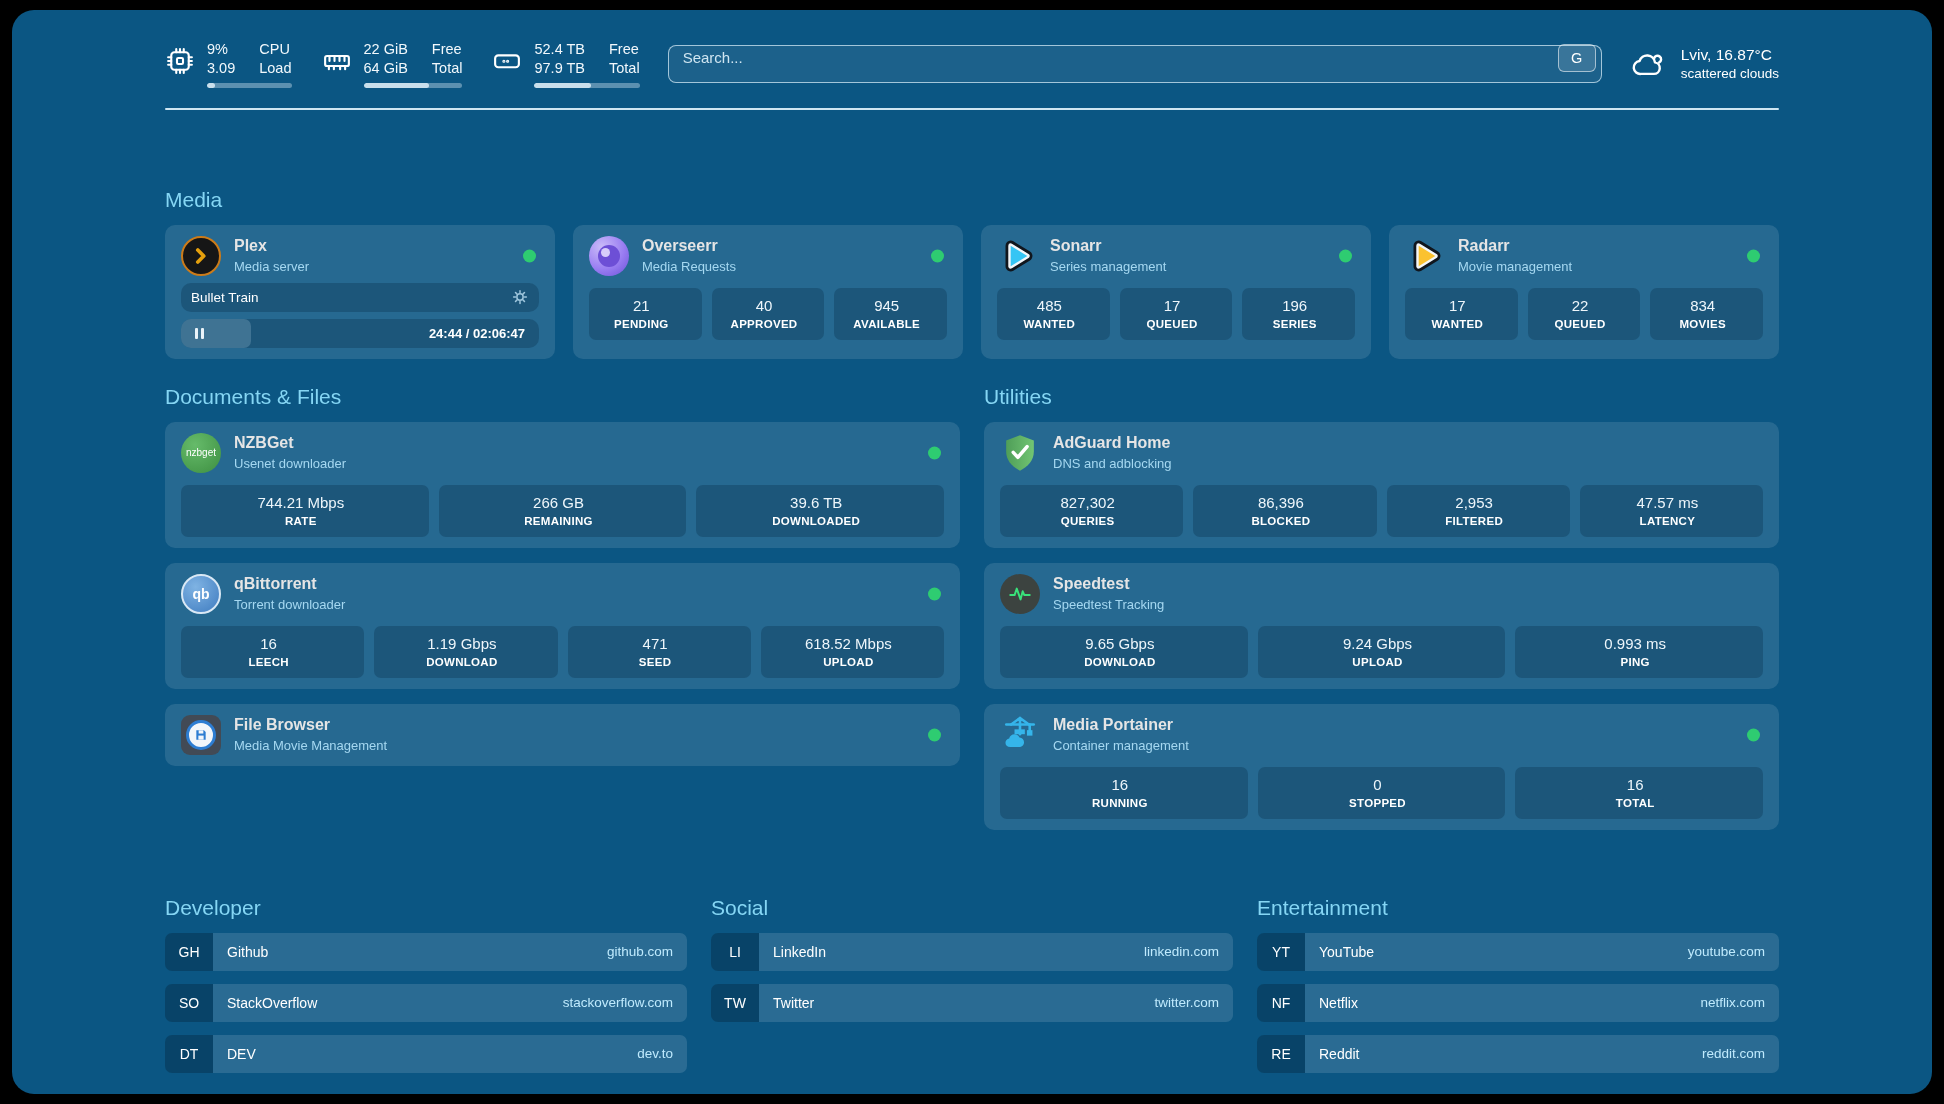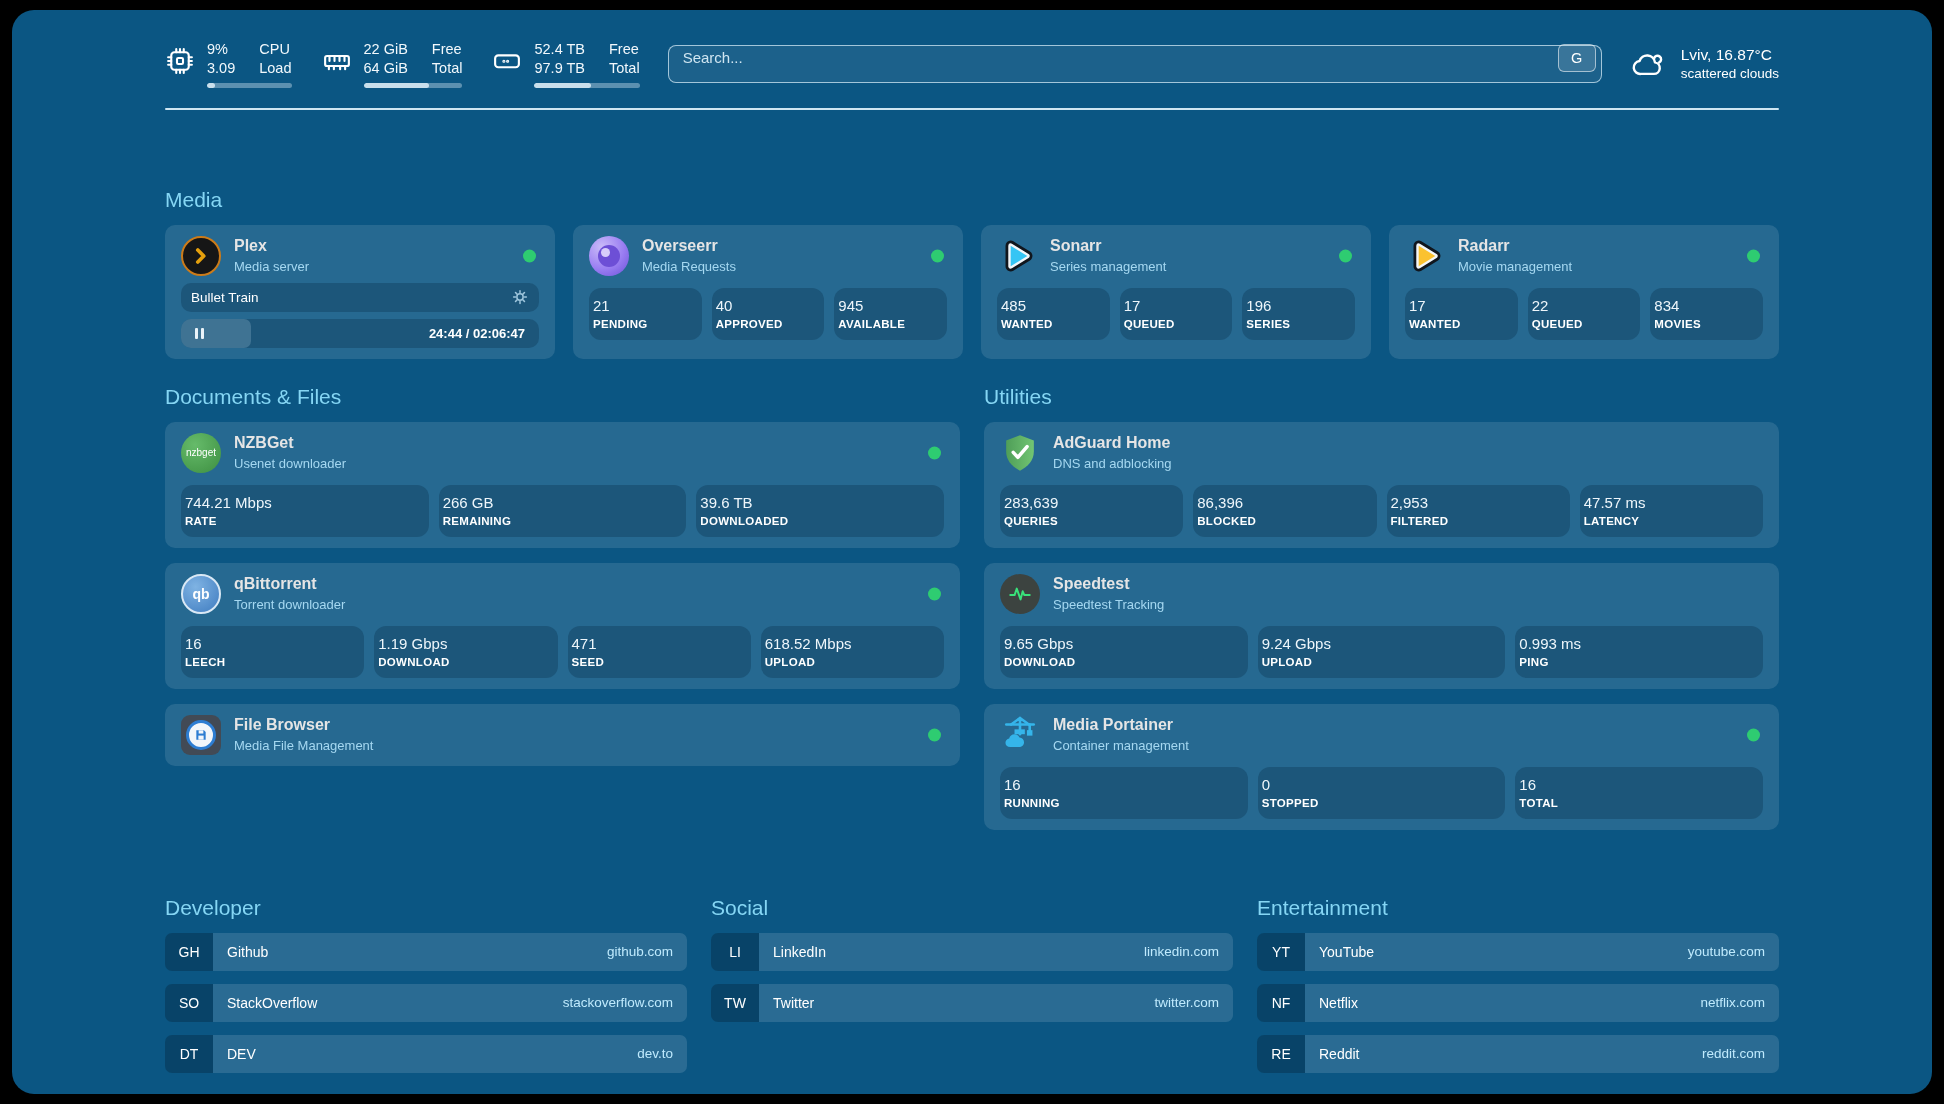--- a/index.html
+++ b/index.html
@@ -41,21 +41,21 @@
 
   .card { background:rgba(255,255,255,.115); border-radius:10px; padding:11px 16px; }
   .app-header { display:flex; align-items:center; gap:13px; position:relative; min-height:40px; cursor:pointer; }
   .app-icon { width:40px; height:40px; flex:0 0 auto; display:flex; align-items:center; justify-content:center; }
   .app-title { font-size:16px; color:#e5e5e5; font-weight:700; line-height:1.15; }
   .app-desc { font-size:13px; color:#a5d8f1; margin-top:3px; }
   .status-dot { position:absolute; right:3px; top:50%; transform:translateY(-50%);
     width:13px; height:13px; border-radius:50%; background:#2ecc71; }
 
   .stat-row { display:flex; gap:10px; margin-top:12px; }
-  .stat-box { flex:1; background:rgba(5,42,68,.30); border-radius:12px; text-align:left; padding:9px 12px 10px 4px; }
+  .stat-box { flex:1; background:rgba(5,42,68,.30); border-radius:7px; text-align:center; padding:9px 12px 10px 4px; }
   .stat-value { color:#eef6fb; font-size:15px; }
   .stat-label { color:#fff; font-size:11.5px; font-weight:700; margin-top:4px; letter-spacing:.3px; }
 
   
   .plex-row { margin-top:7px; background:rgba(5,42,68,.30); border-radius:10px; height:29px;
     display:flex; align-items:center; padding:0 10px; color:#fff; font-size:13.5px; }
   .plex-row:first-of-type { margin-top:11px; }
   .gear { margin-left:auto; width:18px; height:18px; cursor:pointer; }
   .plex-player { position:relative; overflow:hidden; padding:4px;text-align:center; }
   .plex-fill { position:absolute; left:0; top:0; height:100%; background:rgba(190,220,238,.22); border-radius:7px; }
@@ -395,21 +395,21 @@
                       <svg width="14" height="14" viewBox="0 0 24 24">
                         <path d="M4 4h13l3 3v13H4z" fill="#2d7dd2"></path>
                         <rect x="8" y="4" width="8" height="5.5" fill="#f2f6fa"></rect>
                         <rect x="7.5" y="13" width="9" height="7" fill="#f2f6fa"></rect>
                       </svg>
                     </div>
             </div>
                 </div>
             <div>
               <div class="app-title">File Browser</div>
-              <div class="app-desc">Media File Management</div>
+              <div class="app-desc">Media Movie Management</div>
             </div>
             <div class="status-dot"></div>
           </div>
         </div>
       </div>
     </div>
 
     <div>
       <div class="section-title">Utilities</div>
       <div class="col-stack">
@@ -428,21 +428,21 @@
                 <path d="M7.6 12.6l3 3.2 6-7" fill="none" stroke="#fff" stroke-width="2.3" stroke-linecap="round" stroke-linejoin="round"></path>
               </svg>
             </div>
             <div>
               <div class="app-title">AdGuard Home</div>
               <div class="app-desc">DNS and adblocking</div>
             </div>
           </div>
           <div class="stat-row">
             <div class="stat-box">
-              <div class="stat-value">283,639</div>
+              <div class="stat-value">827,302</div>
                   <div class="stat-label">QUERIES</div>
                 </div>
             <div class="stat-box">
               <div class="stat-value">86,396</div>
                   <div class="stat-label">BLOCKED</div>
                 </div>
             <div class="stat-box">
               <div class="stat-value">2,953</div>
                   <div class="stat-label">FILTERED</div>
                 </div>

